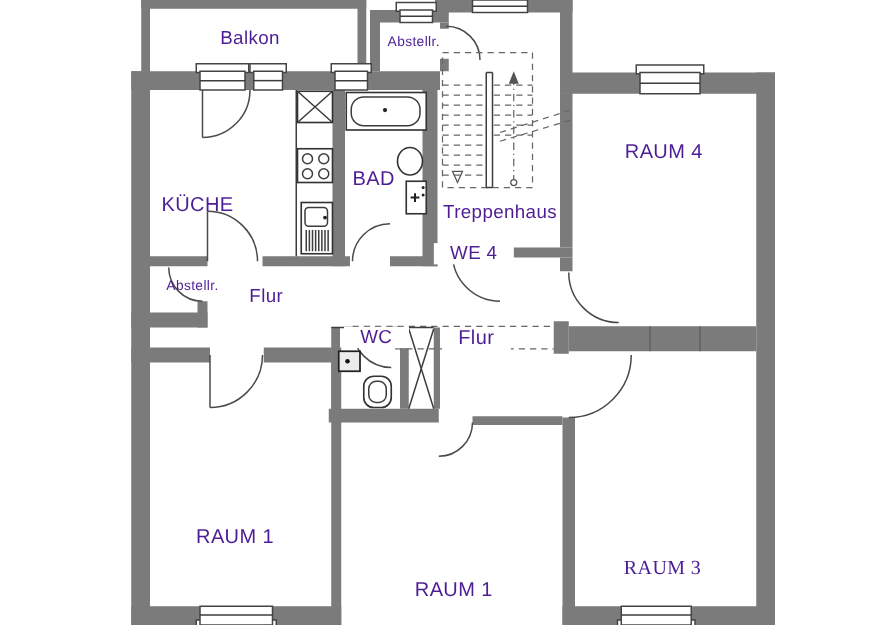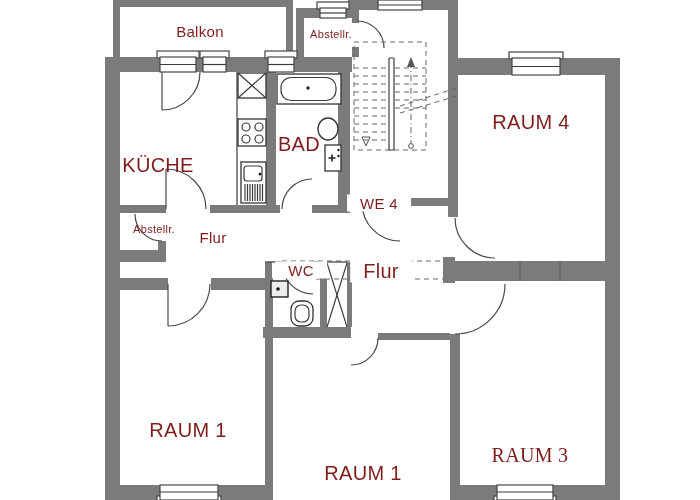--- a/index.html
+++ b/index.html
@@ -8,24 +8,24 @@
   .plan svg{position:absolute;left:0;top:0;}
   .w{fill:var(--wall,#7b7b7b);stroke:none;}
   .t{stroke:#3c3c3c;stroke-width:1.2;fill:none;}
   .a{stroke:#4a4a4a;stroke-width:1.2;fill:none;}
   .d{stroke:#666;stroke-width:1;fill:none;stroke-dasharray:5 4;}
   .dd{stroke:#666;stroke-width:1;fill:none;stroke-dasharray:6 3 1 3;}
   .fx{stroke:#333;stroke-width:1.3;fill:#fff;}
   .fxl{stroke:#222;stroke-width:1.6;fill:none;}
   .win{fill:#fff;stroke:#444;stroke-width:1.2;}
   .joint{stroke:#565656;stroke-width:0.9;}
-  .lbl{position:absolute;transform:translate(-50%,-50%);color:#7f1d1d;
+  .lbl{position:absolute;transform:translate(-50%,-50%);color:#4c1d95;
        white-space:nowrap;letter-spacing:0.3px;}
   .lbl.bg{background:#fff;padding:0 13px;}
-  .fs15{font-size:15px;} .fs14{font-size:11px;} .fs16{font-size:20px;text-align:center;}
+  .fs15{font-size:15px;} .fs14{font-size:11px;} .fs16{font-size:16px;text-align:center;}
 </style>
 </head>
 <body>
 
 <div class="plan">
 
   <svg width="700" height="500" viewBox="0 0 700 500">
 
     <g>
 
@@ -238,20 +238,21 @@
         <rect class="fx" x="291" y="301" width="22" height="25" rx="8"></rect>
         <rect class="t" x="295" y="305" width="14" height="17" rx="6"></rect>
       </g>
     </g>
   </svg>
 
   <div class="lbl fs15" style="left:200px;top:31px;">Balkon</div>
   <div class="lbl fs14" style="left:331px;top:34px;">Abstellr.</div>
   <div class="lbl fs16" style="left:158px;top:165px;">KÜCHE</div>
   <div class="lbl fs16" style="left:299px;top:144px;">BAD</div>
+  <div class="lbl fs15" style="left:400px;top:170px;">Treppenhaus</div>
   <div class="lbl fs16" style="left:531px;top:122px;">RAUM 4</div>
   <div class="lbl fs15 bg" style="left:379px;top:203px;">WE 4</div>
   <div class="lbl fs14" style="left:154px;top:229px;">Abstellr.</div>
   <div class="lbl fs15" style="left:213px;top:237px;">Flur</div>
   <div class="lbl fs15 bg" style="left:301px;top:270px;">WC</div>
   <div class="lbl fs16 bg" style="left:381px;top:271px;">Flur</div>
   <div class="lbl fs16" style="left:188px;top:430px;">RAUM 1</div>
   <div class="lbl fs16" style="left:363px;top:473px;">RAUM 1</div>
   <div class="lbl fs16" style="left:530px;top:455px;font-family:Liberation Serif, serif;">RAUM 3</div>
 </div>

